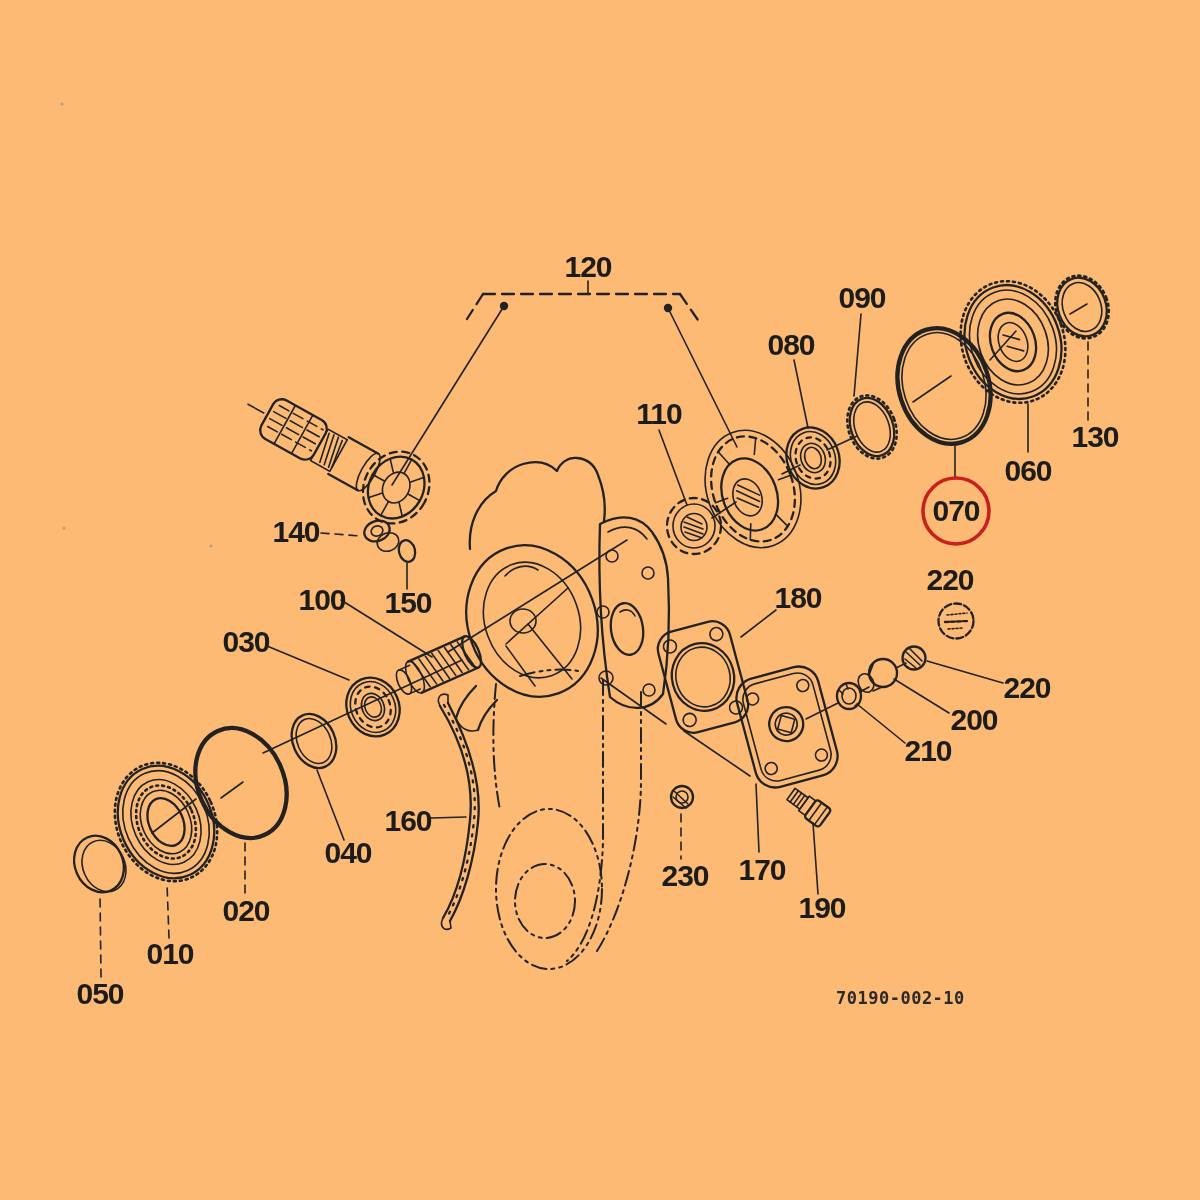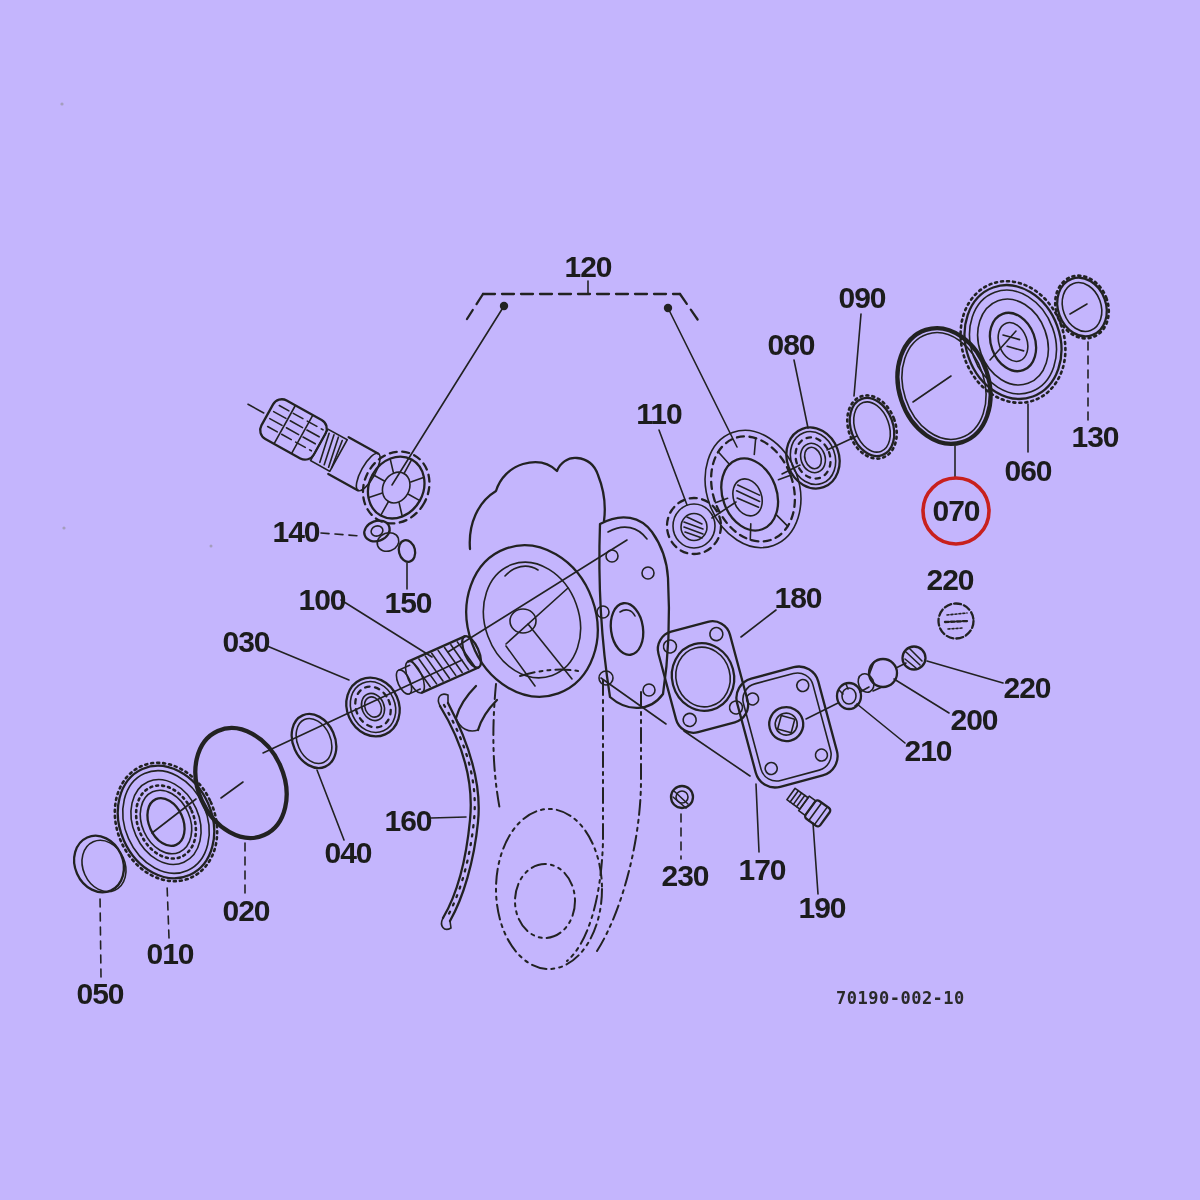--- a/index.html
+++ b/index.html
@@ -1,16 +1,16 @@
 <!DOCTYPE html>
 <html><head>
 <meta charset="utf-8">
 <style>
   html,body{margin:0;padding:0;background:#ffffff;}
-  .stage{position:relative;width:1200px;height:1200px;background:#c4b5fd;overflow:hidden;}
+  .stage{position:relative;width:1200px;height:1200px;background:#fdba74;overflow:hidden;}
   svg{display:block;}
   .ln{fill:none;stroke:#222;stroke-width:2.3;stroke-linecap:round;stroke-linejoin:round;}
   .thin{stroke-width:1.6;}
   .bold{stroke-width:4.3;}
   .dash{stroke-dasharray:12 7;}
   .dashsm{stroke-dasharray:8 6;}
   .dots{stroke-dasharray:2 4;stroke-width:2.6;}
   .phantom{stroke-dasharray:15 5 3 5 3 5;stroke-width:2;}
   .balls{stroke-dasharray:4.5 5.5;}
   .teeth{stroke-dasharray:7 5.5;}

